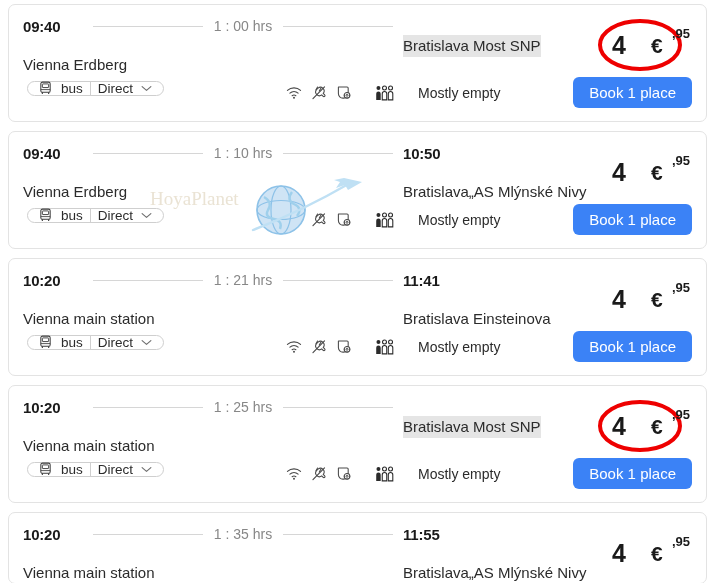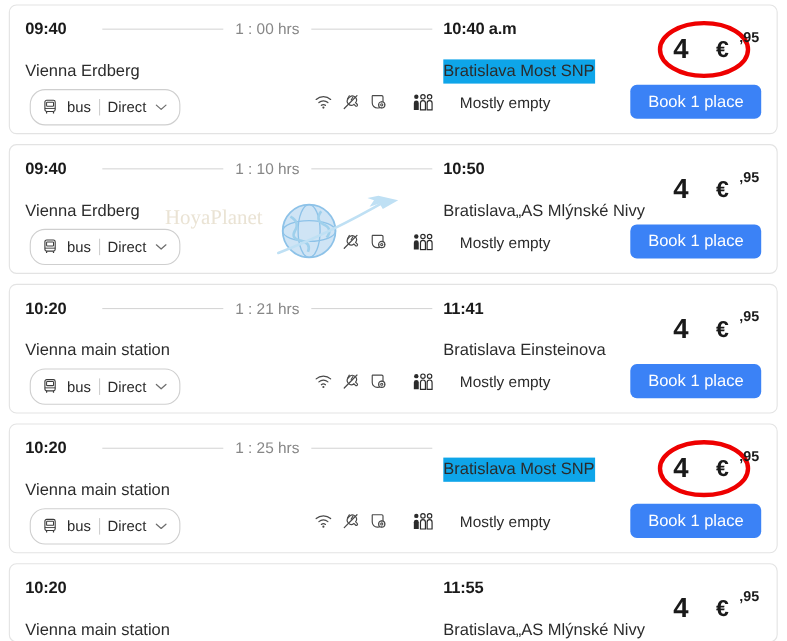--- a/index.html
+++ b/index.html
@@ -77,21 +77,21 @@
     white-space: nowrap;
   }
   .place {
     font-size: 15px;
     color: #2b2b2b;
     line-height: 22px;
     margin-top: 18px;
     white-space: nowrap;
     display: inline-block;
   }
-  .place.hl { background: #0ea5e9; }
+  .place.hl { background: #e5e5e5; }
 
   
   .durwrap {
     position: absolute;
     left: 70px;
     top: 0;
     width: 300px;
     height: 19px;
     display: flex;
     align-items: center;
@@ -147,21 +147,21 @@
 
   
   .bottom {
     position: relative;
     height: 40px;
     margin-top: 8px;
   }
   .pill {
     position: absolute;
     left: 4px; top: 4px;
-    height: 33px;
+    height: 15px;
     display: flex;
     align-items: center;
     border: 1px solid #cfcfcf;
     border-radius: 14px;
     padding: 0 11px 0 9px;
     background: #fff;
     gap: 7px;
   }
   .pill-label {
     font-size: 13.5px;
@@ -216,21 +216,21 @@
 
   <div id="trip-list">
       <div class="card">
         <div class="journey">
           <div class="endpoint dep"><div class="time">09:40</div><div class="place">Vienna Erdberg</div></div>
           <div class="durwrap">
             <div class="durline"></div>
             <div class="duration">1 : 00 hrs</div>
             <div class="durline"></div>
           </div>
-          <div class="endpoint arr"><div class="time">10:40 a.m</div><div class="place hl">Bratislava Most SNP</div></div>
+          <div class="endpoint arr"><div class="place hl">Bratislava Most SNP</div></div>
           <div class="price">
             <svg class="circle-annot" viewBox="0 0 92 56">
               <ellipse cx="46" cy="28" rx="40" ry="24" fill="none" stroke="#ee0000" stroke-width="4"></ellipse>
             </svg>
             <span class="price-int">4</span>
             <span class="price-frac">,95</span>
             <span class="price-cur">€</span>
           </div>
         </div>
         <div class="bottom">
@@ -513,20 +513,25 @@
               <path d="M15.4 17 v-7.2 a2.6 2.6 0 0 1 5.2 0 v7.2 z" fill="none" stroke="#2b2b2b" stroke-width="1.25"></path>
             </svg>
             <span class="occ-label">Mostly empty</span>
           </div>
           <button class="book-btn">Book 1 place</button>
         </div>
       </div>
       <div class="card partial">
         <div class="journey">
           <div class="endpoint dep"><div class="time">10:20</div><div class="place">Vienna main station</div></div>
+          <div class="durwrap">
+            <div class="durline"></div>
+            <div class="duration">1 : 35 hrs</div>
+            <div class="durline"></div>
+          </div>
           <div class="endpoint arr"><div class="time">11:55</div><div class="place">Bratislava„AS Mlýnské Nivy</div></div>
           <div class="price">
             <span class="price-int">4</span>
             <span class="price-frac">,95</span>
             <span class="price-cur">€</span>
           </div>
         </div>
       </div>
     </div>
 

